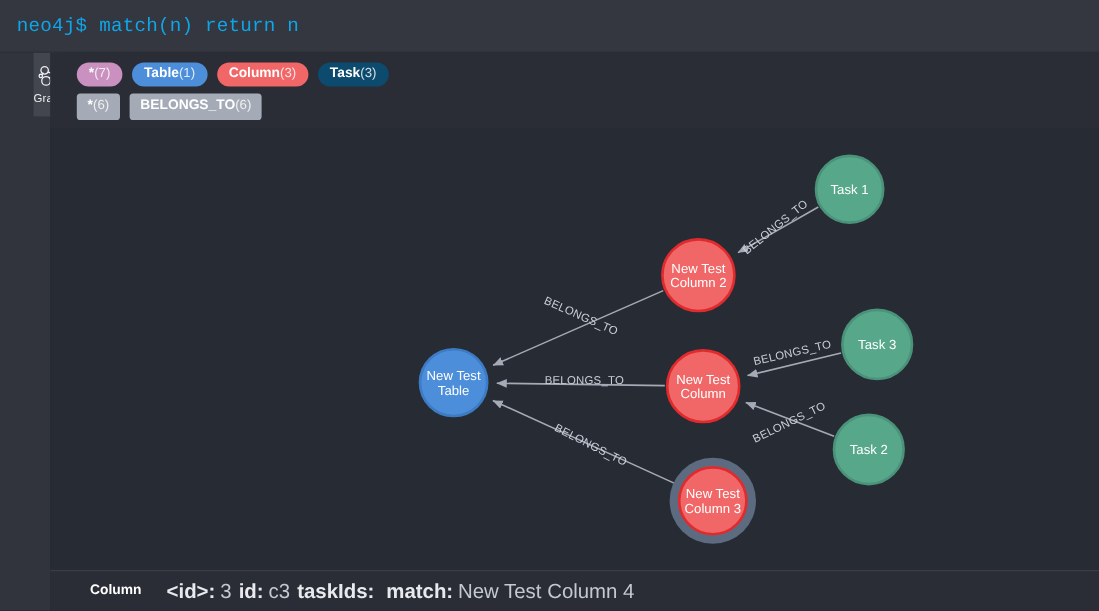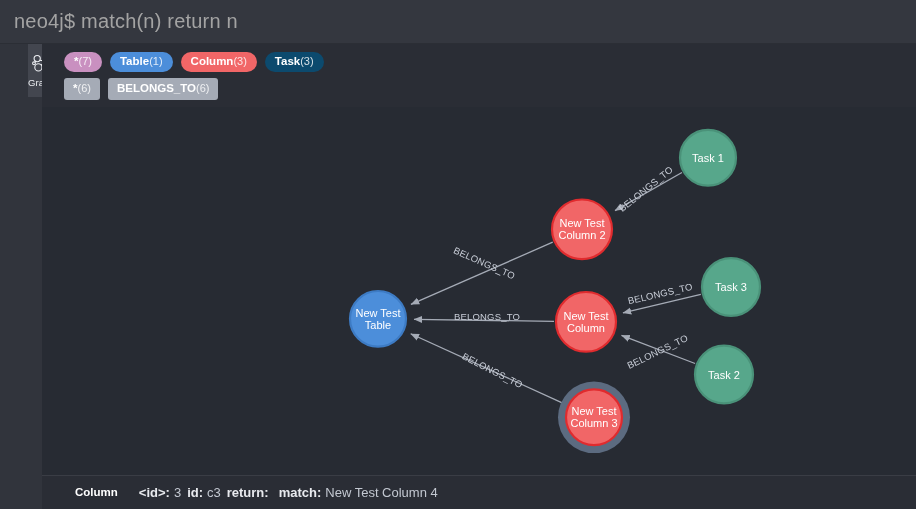--- a/index.html
+++ b/index.html
@@ -29,24 +29,24 @@
     height: 44px;
     min-height: 44px;
     background: #34373F;
     display: flex;
     align-items: center;
     padding: 0 14px;
     box-sizing: border-box;
     border-bottom: 1px solid #2b2e35;
   }
   .query-text {
-    font-family: Liberation Sans, sans-serif;
-    font-size: 20px;
+    font-family: Liberation Mono, monospace;
+    font-size: 16px;
     letter-spacing: 0.2px;
-    color: #a3a3a3;
+    color: #0ea5e9;
     white-space: pre;
   }
 
   
   .body-split {
     flex: 1;
     display: flex;
     min-height: 0;
   }
 
@@ -193,21 +193,21 @@
     font-size: 11.5px;
     font-weight: bold;
     color: #ffffff;
     cursor: pointer;
     white-space: nowrap;
   }
   .prop {
     display: inline-flex;
     align-items: flex-start;
     gap: 4px;
-    font-size: 13px;
+    font-size: 17px;
     white-space: nowrap;
     margin-right: 6px;
   }
   .prop .k {
     font-weight: bold;
     color: #e8eaee;
   }
   .prop .v {
     color: #c3c8d1;
   }
@@ -362,21 +362,21 @@
         <div id="prop-list" style="display:flex;align-items:baseline;">
             <span class="prop">
               <span class="k">&lt;id&gt;:</span>
               <span class="v">3</span>
             </span>
             <span class="prop">
               <span class="k">id:</span>
               <span class="v">c3</span>
             </span>
             <span class="prop">
-              <span class="k">return:</span>
+              <span class="k">taskIds:</span>
               <span class="v"></span>
             </span>
             <span class="prop">
               <span class="k">match:</span>
               <span class="v">New Test Column 4</span>
             </span>
           </div>
       </div>
 
     </div>

